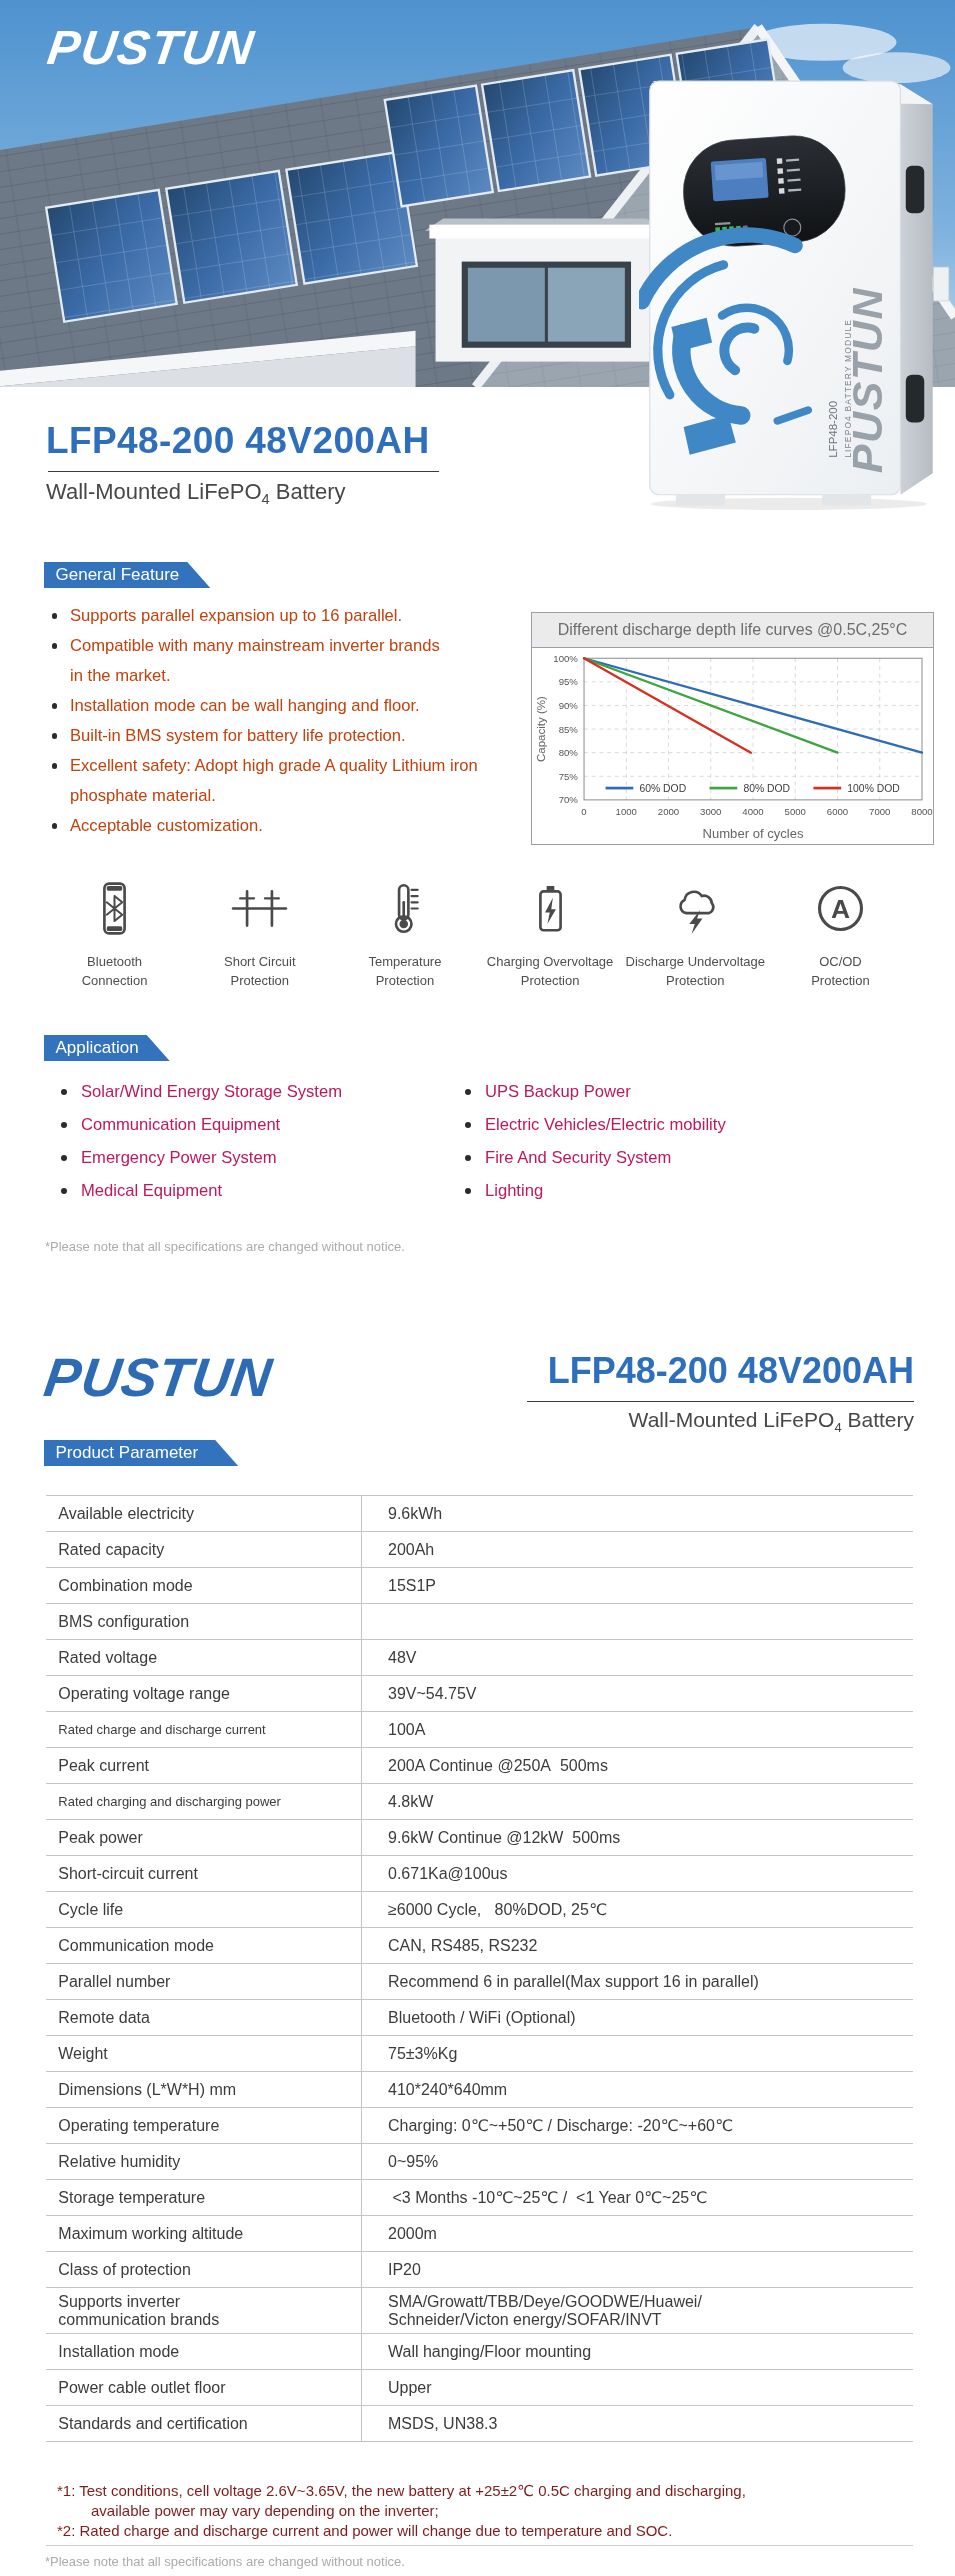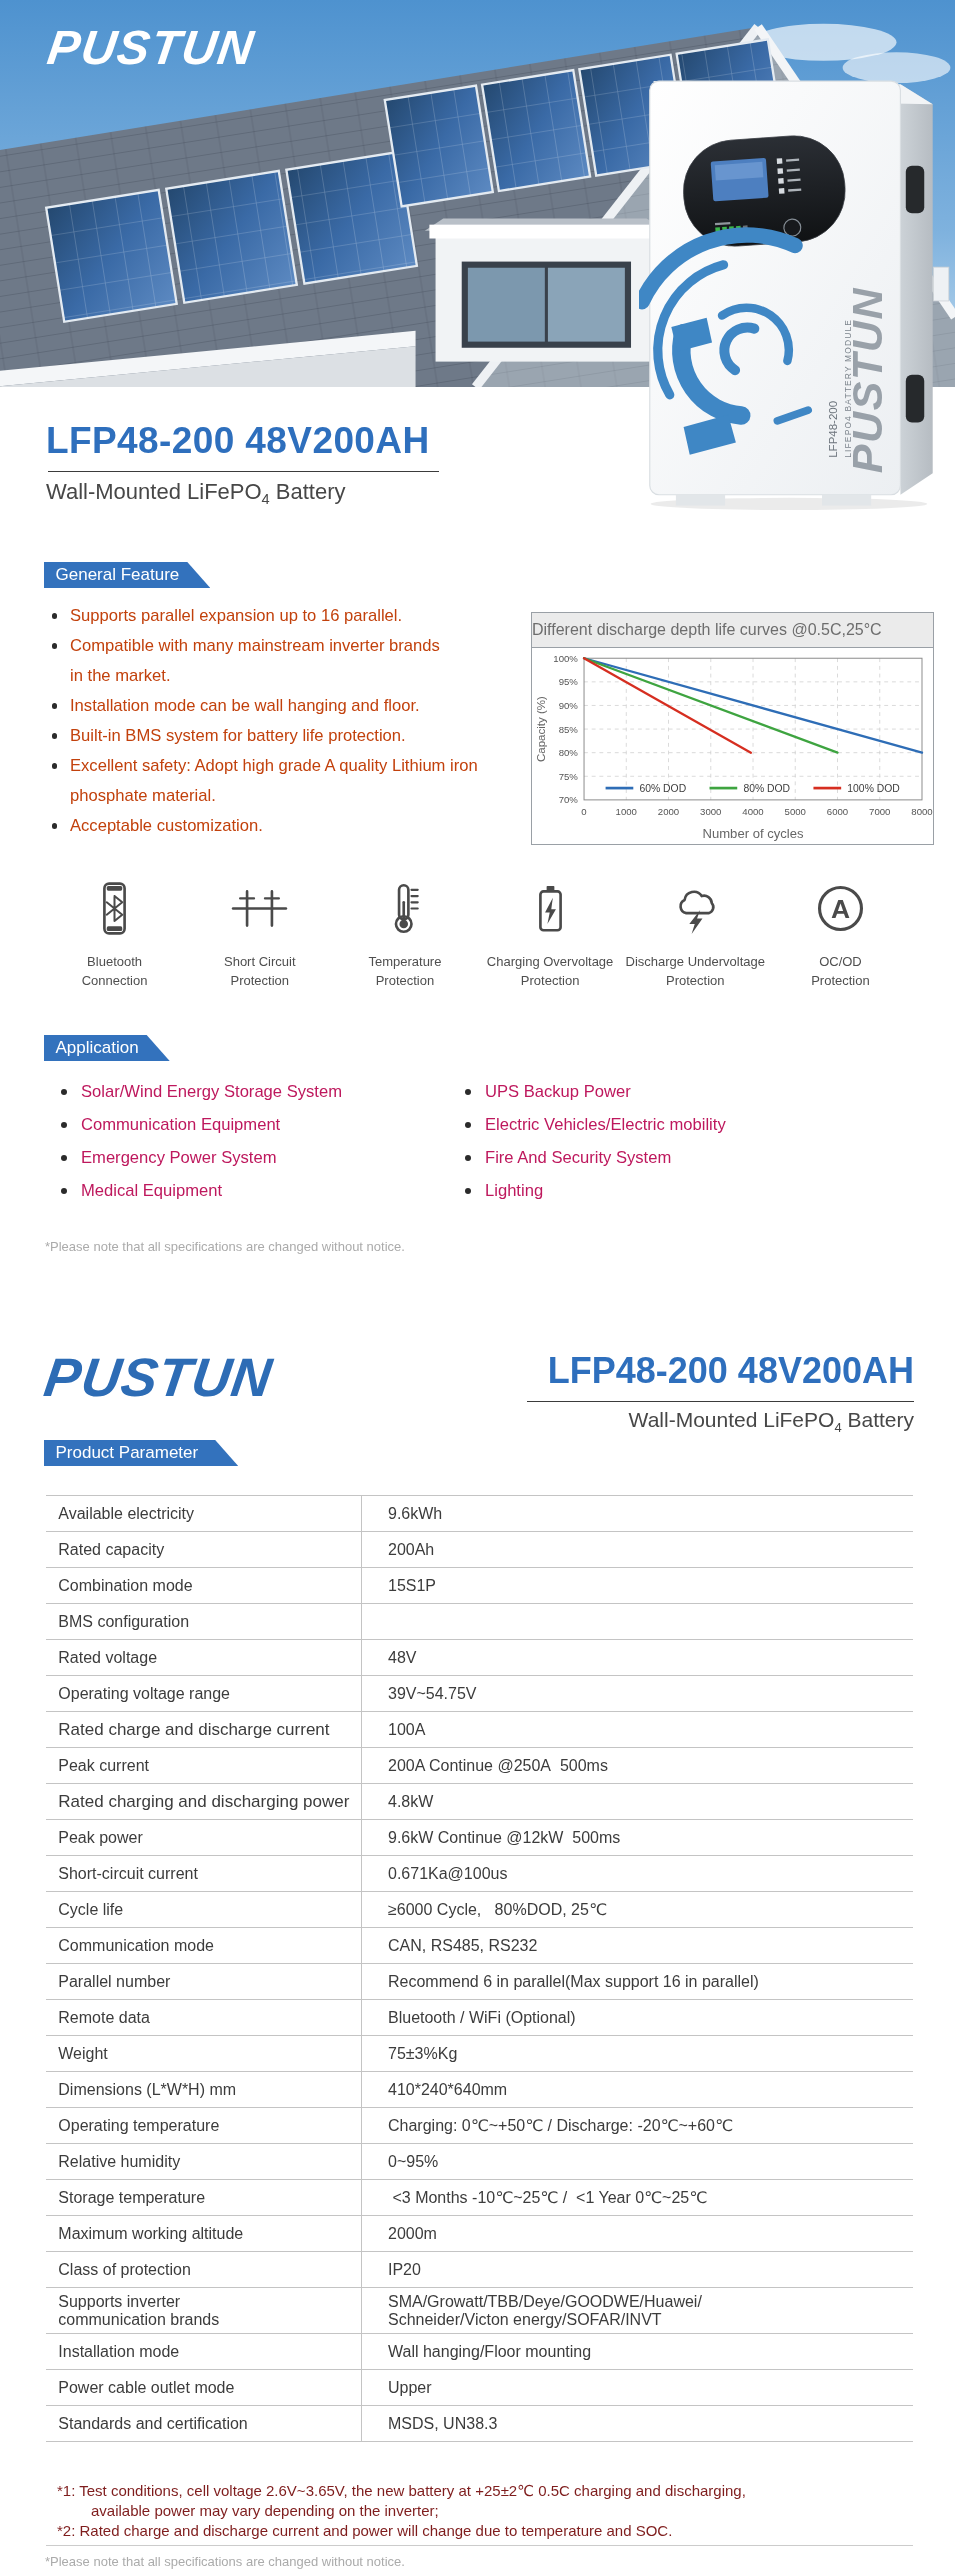--- a/index.html
+++ b/index.html
@@ -28,21 +28,21 @@
   .badge.pp{top:1440px;left:44px;padding-right:40px;}
 
   
   .features{position:absolute;top:601px;left:48px;width:485px;margin:0;padding:0;list-style:none;}
   .features li{position:relative;padding-left:22px;font-size:16.6px;line-height:30px;color:#c2410c;white-space:pre-line;}
   .features li::before{content:"";position:absolute;left:3.8px;top:12.3px;width:5.4px;height:5.4px;border-radius:50%;background:#2b2b2b;}
 
   
   .chart-card{position:absolute;top:612px;left:531px;width:403px;background:#fff;border:0.8px solid #9aa0a6;box-sizing:border-box;}
   .chart-title{height:34px;line-height:34px;background:#ebebeb;border-bottom:0.8px solid #9aa0a6;
-               text-align:left;color:#6d6d6d;font-size:16px;}
+               text-align:center;color:#6d6d6d;font-size:16px;}
   #chart-svg{display:block;width:400px;height:194px;margin:0.8px;}
   #chart-svg .grid{stroke:#cfcfcf;stroke-width:1;stroke-dasharray:5 5;}
   #chart-svg .frame{fill:none;stroke:#8c8c8c;stroke-width:1.3;}
   #chart-svg .tick{font-size:12.5px;fill:#555;text-anchor:middle;font-family:"Liberation Sans",sans-serif;}
   #chart-svg .yt{text-anchor:end;}
   #chart-svg .leg{font-size:13.5px;fill:#3e3e3e;text-anchor:start;}
   #chart-svg .xlabel{font-size:17px;fill:#666;text-anchor:middle;}
   #chart-svg .ylabel{font-size:15px;fill:#666;text-anchor:middle;}
 
   
@@ -72,21 +72,21 @@
   .header2-right h2{margin:0;font-size:36px;font-weight:700;color:#2e6fbd;}
   .rule2{width:100%;border-top:1.5px solid #3b3b3b;margin:9.2px 0 6.2px;}
   .subtitle2{margin:0;font-size:21px;color:#474747;}
   .subtitle2 sub{font-size:13px;}
 
   
   .spec-table{position:absolute;top:1495px;left:46px;width:867px;border-top:0.8px solid #c4c4c4;}
   .srow{display:flex;align-items:center;border-bottom:0.8px solid #c4c4c4;min-height:36px;box-sizing:border-box;}
   .scell{white-space:pre-line;font-size:16px;color:#3c3c3c;box-sizing:border-box;padding:4.6px 6.2px;}
   .slabel{width:316px;padding-left:12.3px;border-right:0.8px solid #c4c4c4;align-self:stretch;display:flex;align-items:center;}
-  .slabel.small{font-size:17px;}
+  .slabel.small{font-size:13px;}
   .svalue{flex:1;padding-left:26px;}
 
   
   .footnotes{position:absolute;top:2481px;left:57px;width:855px;font-size:15px;line-height:20px;color:#7f1d1d;}
   .footnotes p{margin:0;}
   .footnotes .indent{padding-left:34px;}
   .bottom-rule{position:absolute;top:2545px;left:46px;width:867px;border:none;border-top:1.5px solid #cccccc;margin:0;}
 </style>
 </head>
 <body>
@@ -483,21 +483,21 @@
         <div class="scell slabel">Supports inverter
 communication brands</div>
         <div class="scell svalue">SMA/Growatt/TBB/Deye/GOODWE/Huawei/
 Schneider/Victon energy/SOFAR/INVT</div>
       </div>
       <div class="srow">
         <div class="scell slabel">Installation mode</div>
         <div class="scell svalue">Wall hanging/Floor mounting</div>
       </div>
       <div class="srow">
-        <div class="scell slabel">Power cable outlet mode</div>
+        <div class="scell slabel">Power cable outlet floor</div>
         <div class="scell svalue">Upper</div>
       </div>
       <div class="srow">
         <div class="scell slabel">Standards and certification</div>
         <div class="scell svalue">MSDS, UN38.3</div>
       </div>
     </div>
 
   <div class="footnotes">
     <p>*1: Test conditions, cell voltage 2.6V~3.65V, the new battery at +25±2℃ 0.5C charging and discharging,</p>

